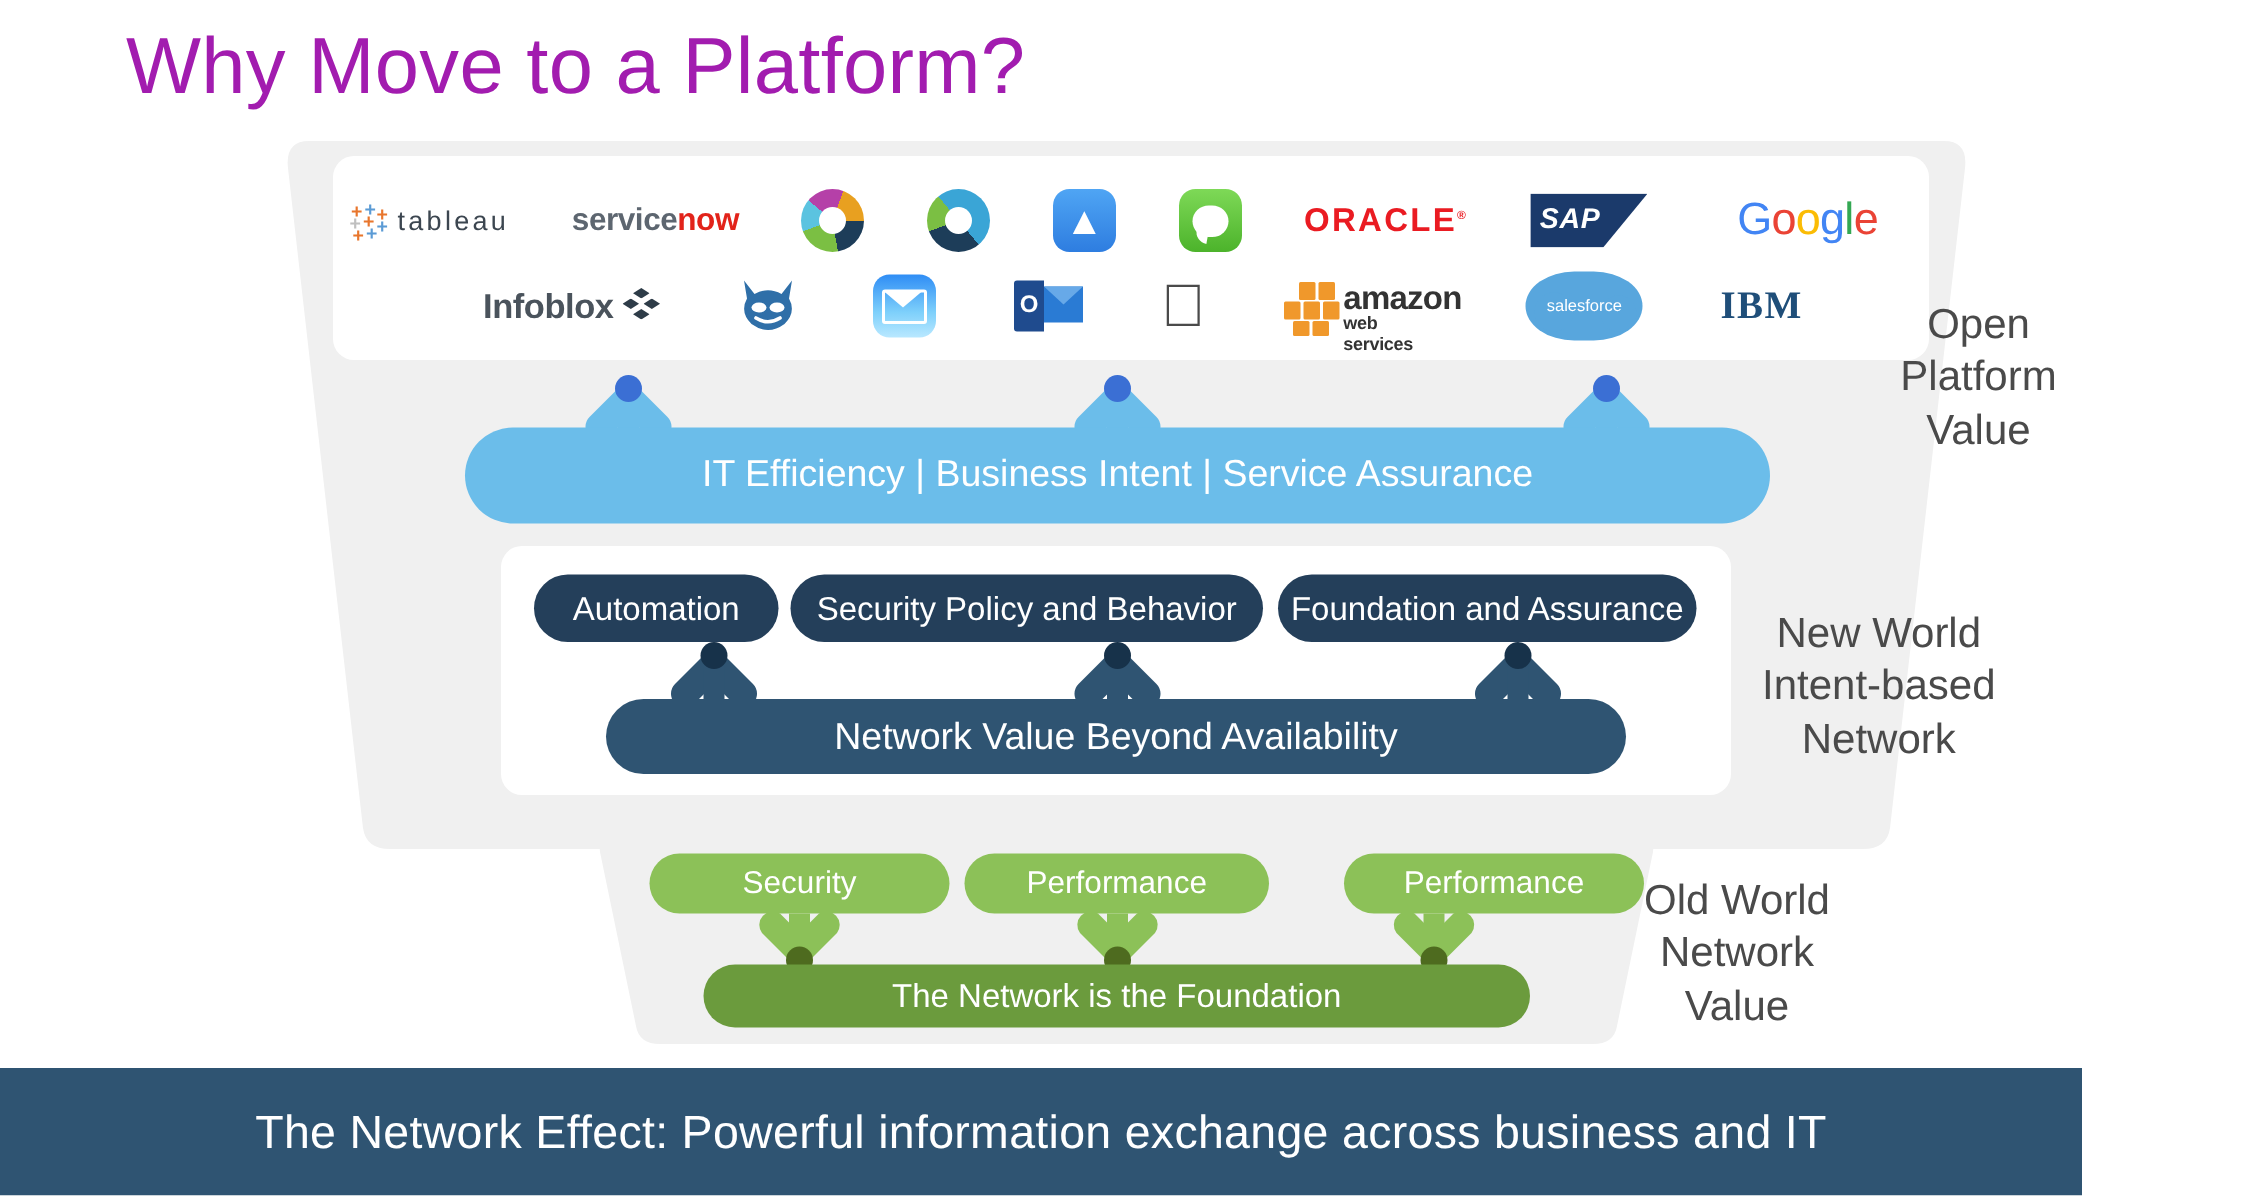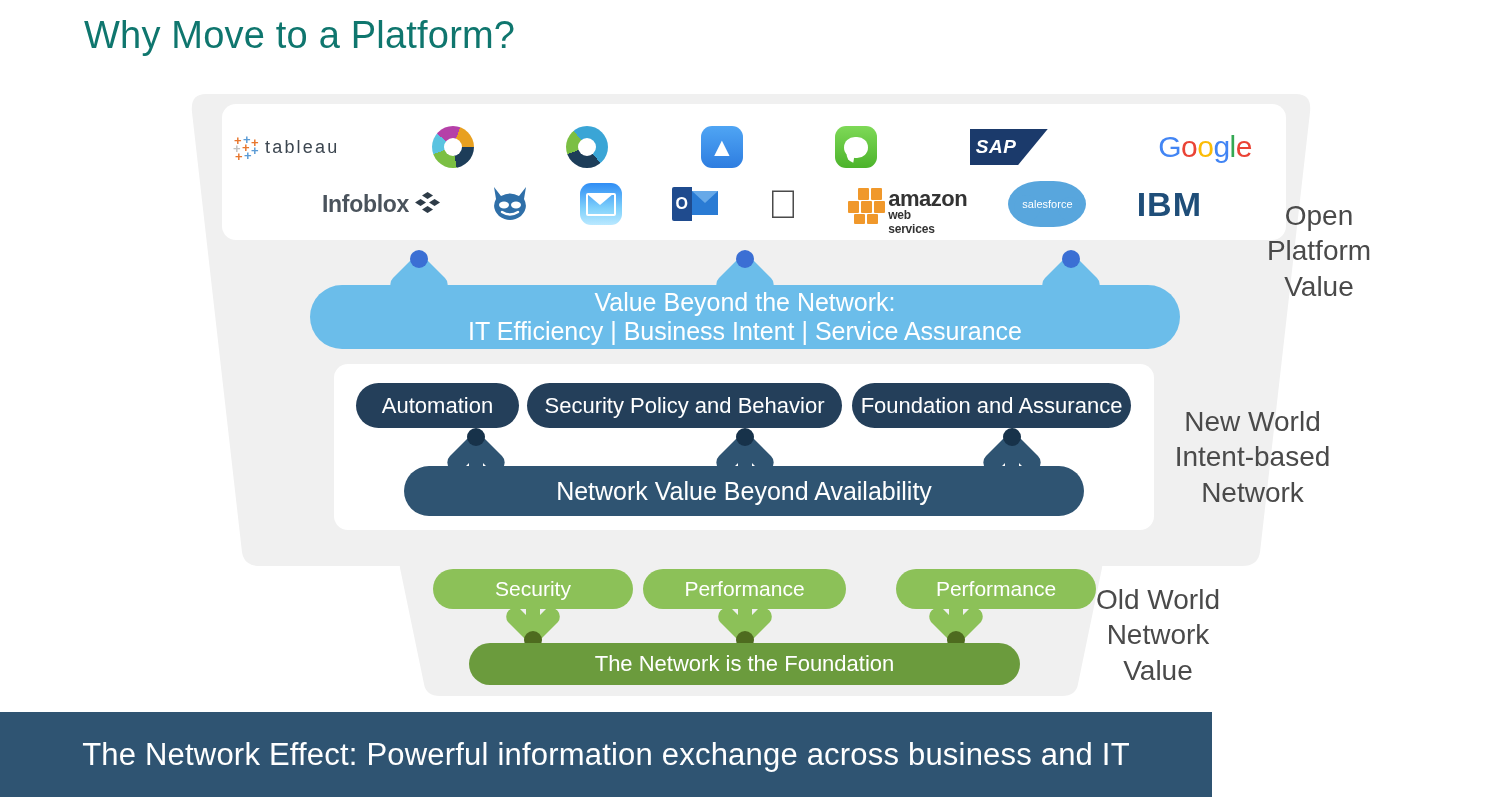--- a/index.html
+++ b/index.html
@@ -14,23 +14,23 @@
     overflow: hidden;
     font-family: "Liberation Sans", sans-serif;
     -webkit-font-smoothing: antialiased;
   }
 
   
   .slide-title {
     position: absolute;
     left: 84px;
     top: 14px;
-    font-size: 38px;
+    font-size: 53px;
     font-weight: 300;
-    color: #0f766e;
+    color: #a21caf;
     letter-spacing: 0.2px;
     white-space: nowrap;
   }
 
   
   .funnel {
     position: absolute;
     left: 0;
     top: 0;
     width: 1502px;
@@ -120,23 +120,23 @@
   .lg-aws .ws { position:absolute; left:40px; top:26px; font-size:12px; font-weight:700; color:#333; letter-spacing:-0.2px;}
 
   
   .lg-salesforce { position: relative; width: 78px; height: 46px; }
   .sf-cloud { position:absolute; inset:0; background:#58a6dd; border-radius: 50%/60%;}
   .sf-cloud::before{content:"";position:absolute;left:6px;top:14px;width:26px;height:26px;background:#58a6dd;border-radius:50%;}
   .sf-cloud::after{content:"";position:absolute;right:4px;top:16px;width:24px;height:24px;background:#58a6dd;border-radius:50%;}
   .lg-salesforce span{position:absolute;inset:0;display:flex;align-items:center;justify-content:center;color:#fff;font-size:11px;z-index:2;}
 
   
-  .lg-ibm { font-size: 34px; font-weight: 800; color:#1f4e79; letter-spacing:1px;
+  .lg-ibm { font-size: 26px; font-weight: 800; color:#1f4e79; letter-spacing:1px;
             background-image: repeating-linear-gradient(180deg, #fff 0 2px, transparent 2px 4px);
-            -webkit-background-clip: text; background-clip: text;}
+            -webkit-background-clip: text; background-clip: text; font-family: Liberation Serif, serif;}
 
   
   .bar {
     position: absolute;
     display: flex;
     align-items: center;
     justify-content: center;
     color: #ffffff;
     text-align: center;
     box-sizing: border-box;
@@ -185,21 +185,21 @@
     text-align: center;
     white-space: pre-line;
   }
   .side-open   { left: 1214px; top: 198px; width: 210px; }
   .side-new    { left: 1140px; top: 404px; width: 225px; }
   .side-old    { left: 1058px; top: 582px; width: 200px; }
 
   
   .banner {
     position: absolute;
-    left: 0; top: 712px; width: 1212px; height: 85px;
+    left: 0; top: 712px; width: 1388px; height: 85px;
     background: #2F5472;
     display: flex; align-items: center; justify-content: center;
     color: #ffffff; font-size: 31px; font-weight: 300;
     letter-spacing: 0.2px;
   }
 </style>
 </head>
 <body>
 
 <div class="slide-title">Why Move to a Platform?</div>
@@ -236,20 +236,23 @@
         <i style="left:1px;top:9px;color:#c0c0c0;">+</i>
         <i style="left:10px;top:8px;color:#e8762d;">+</i>
         <i style="left:19px;top:11px;color:#5b9bd5;">+</i>
         <i style="left:3px;top:17px;color:#e8762d;">+</i>
         <i style="left:12px;top:16px;color:#5b9bd5;">+</i>
       </span>
       <span>tableau</span>
     </div>
   </div>
 
+  <div class="logo">
+    <div class="lg-snow">service<b>now</b></div>
+  </div>
 
   <div class="logo">
     <div class="ring ring-a"></div>
   </div>
 
   <div class="logo">
     <div class="ring ring-b"></div>
   </div>
 
   <div class="logo">
@@ -257,20 +260,23 @@
         <span>▲</span>
       </div>
   </div>
 
   <div class="logo">
     <div class="lg-messages">
         <div class="bubble"></div>
       </div>
   </div>
 
+  <div class="logo">
+    <div class="lg-oracle"><span>ORACLE</span><sup>®</sup></div>
+  </div>
 
   <div class="logo">
     <div class="lg-sap">
         <div class="body">
           <span>SAP</span>
         </div>
       </div>
   </div>
 
   <div class="logo">
@@ -384,21 +390,20 @@
     <rect x="738" y="609" width="14" height="28"></rect>
     <circle cx="745" cy="640" r="9" fill="#4E6B1F"></circle>
     <path d="M956,647 l-25,-25 a9,9 0 0 1 12,-13 l13,13 l13,-13 a9,9 0 0 1 12,13 z"></path>
     <rect x="949" y="609" width="14" height="28"></rect>
     <circle cx="956" cy="640" r="9" fill="#4E6B1F"></circle>
   </g>
 </svg>
 
 <div class="bar bar-blue">
   <div>
-    <div>Value Beyond the Network:</div>
     <div>IT Efficiency | Business Intent | Service Assurance</div>
   </div>
 </div>
 
 <div class="pill pill-navy pill-automation">Automation</div>
 <div class="pill pill-navy pill-security">Security  Policy and Behavior</div>
 <div class="pill pill-navy pill-analytics">Foundation and Assurance</div>
 
 <div class="bar bar-navy">Network Value Beyond Availability</div>
 

